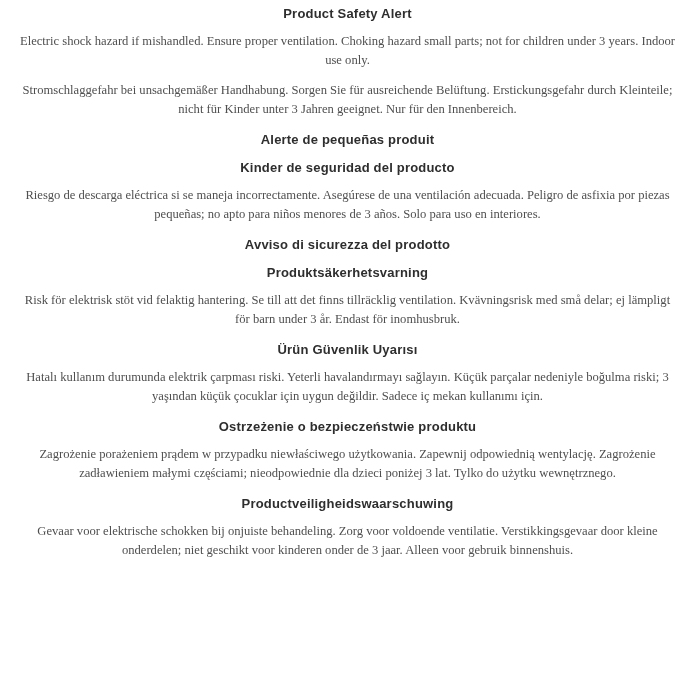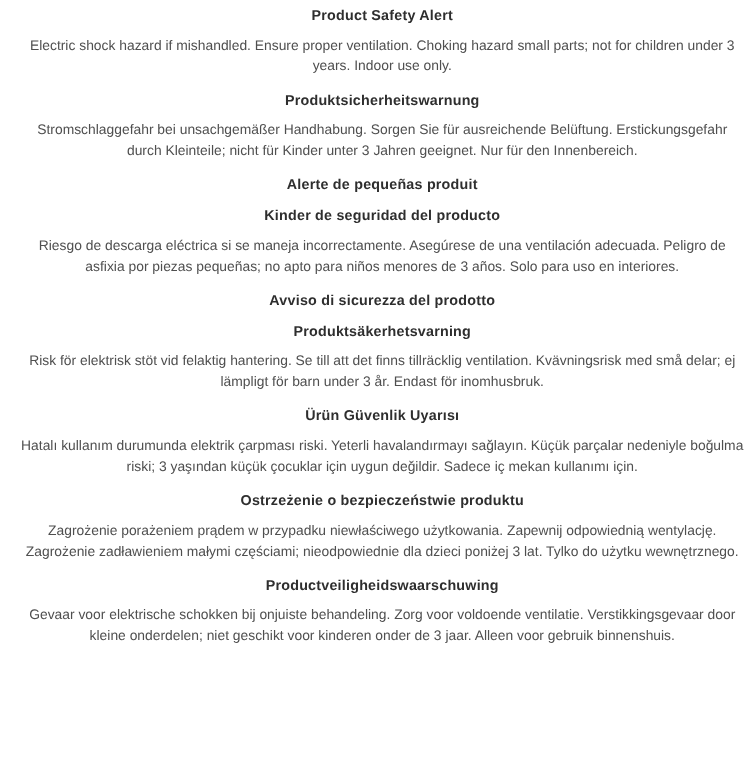--- a/index.html
+++ b/index.html
@@ -30,33 +30,33 @@
     color: #2e2e2e;
     letter-spacing: 0.2px;
     margin: 0 0 9px 0;
   }
   .alert-body {
     font-size: 12.6px;
     line-height: 19px;
     color: #4f4f4f;
     margin: 0 auto 11px auto;
     max-width: 673px;
+    font-family: Liberation Serif, serif;
   }
 </style>
 </head>
 <body>
 
 <main class="page" id="sections-mount">
   <section class="alert-section">
     <h3 class="alert-heading">Product Safety Alert</h3>
     <p class="alert-body">Electric shock hazard if mishandled. Ensure proper ventilation. Choking hazard small parts; not for children under 3 years. Indoor use only.</p>
   </section>
 
   <section class="alert-section">
-    <h3 class="alert-heading">Produktsicherheitswarnung</h3>
     <p class="alert-body">Stromschlaggefahr bei unsachgemäßer Handhabung. Sorgen Sie für ausreichende Belüftung. Erstickungsgefahr durch Kleinteile; nicht für Kinder unter 3 Jahren geeignet. Nur für den Innenbereich.</p>
   </section>
 
   <section class="alert-section">
     <h3 class="alert-heading">Alerte de pequeñas produit</h3>
   </section>
 
   <section class="alert-section">
     <h3 class="alert-heading">Kinder de seguridad del producto</h3>
     <p class="alert-body">Riesgo de descarga eléctrica si se maneja incorrectamente. Asegúrese de una ventilación adecuada. Peligro de asfixia por piezas pequeñas; no apto para niños menores de 3 años. Solo para uso en interiores.</p>

